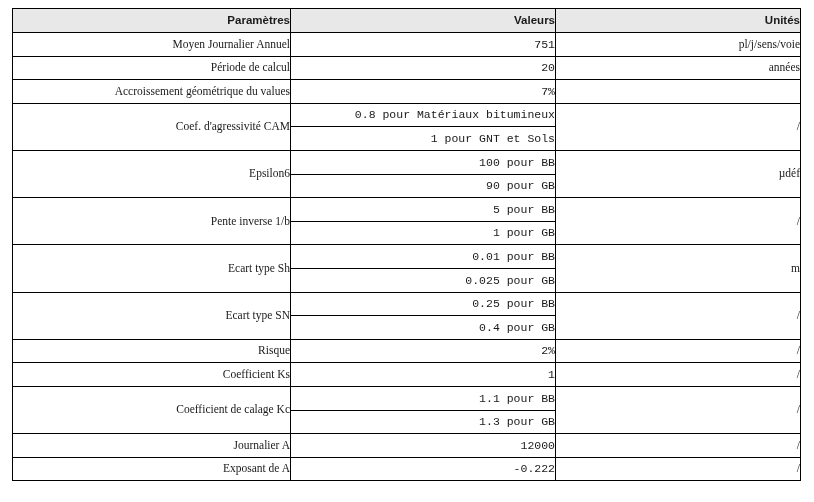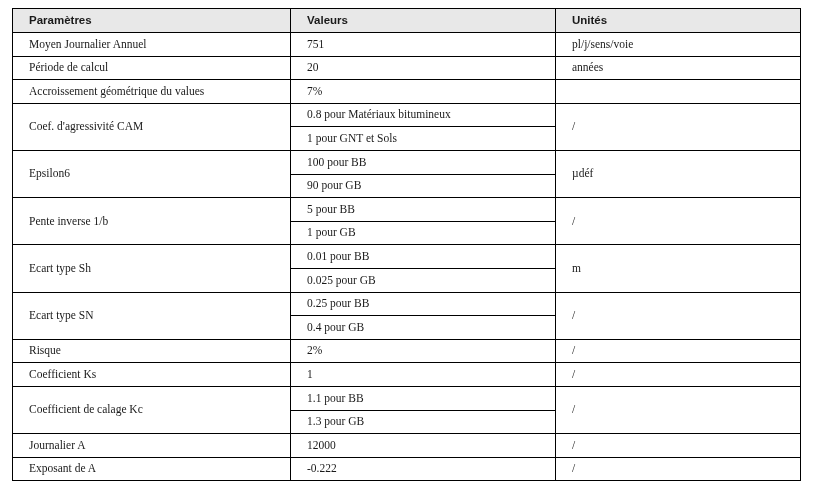--- a/index.html
+++ b/index.html
@@ -42,39 +42,39 @@
     table-layout: fixed;
     font-size: 11.5px;
   }
   table.params col.c1 { width: 278px; }
   table.params col.c2 { width: 265px; }
   table.params col.c3 { width: 245px; }
 
   table.params th,
   table.params td {
     border: 1px solid #000000;
-    text-align: left;
+    text-align: right;
     vertical-align: middle;
-    padding: 0 16px;
+    padding: 0 0;
     height: 22.6px;
     line-height: 1.15;
   }
   table.params thead th {
     font-family: "Liberation Sans", sans-serif;
     font-weight: bold;
     font-size: 11.5px;
     background: #e8e8e8;
     height: 23px;
   }
   table.params td.param-cell,
   table.params td.unit-cell {
     font-family: "Liberation Serif", serif;
   }
   table.params td.value-cell {
-    font-family: Liberation Serif, serif;
+    font-family: Liberation Mono, monospace;
   }
   .subrow td {
     height: 22.6px;
     margin-top: 20px;
   }
 </style>
 </head>
 <body>
 
 <div class="page">

